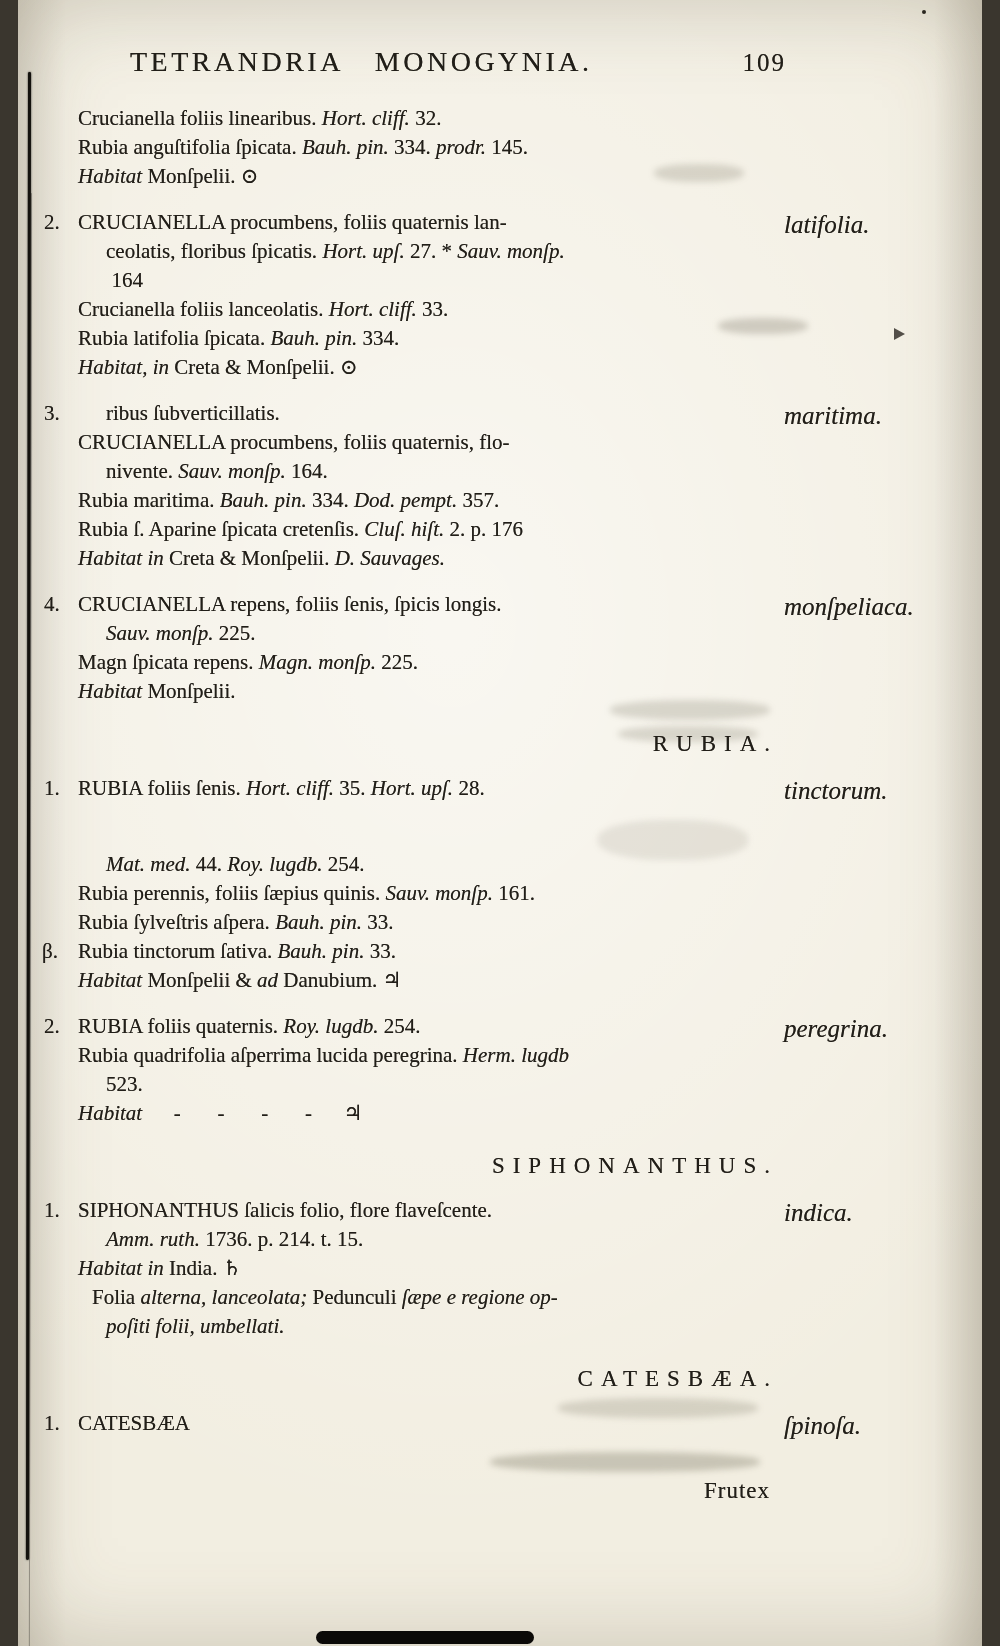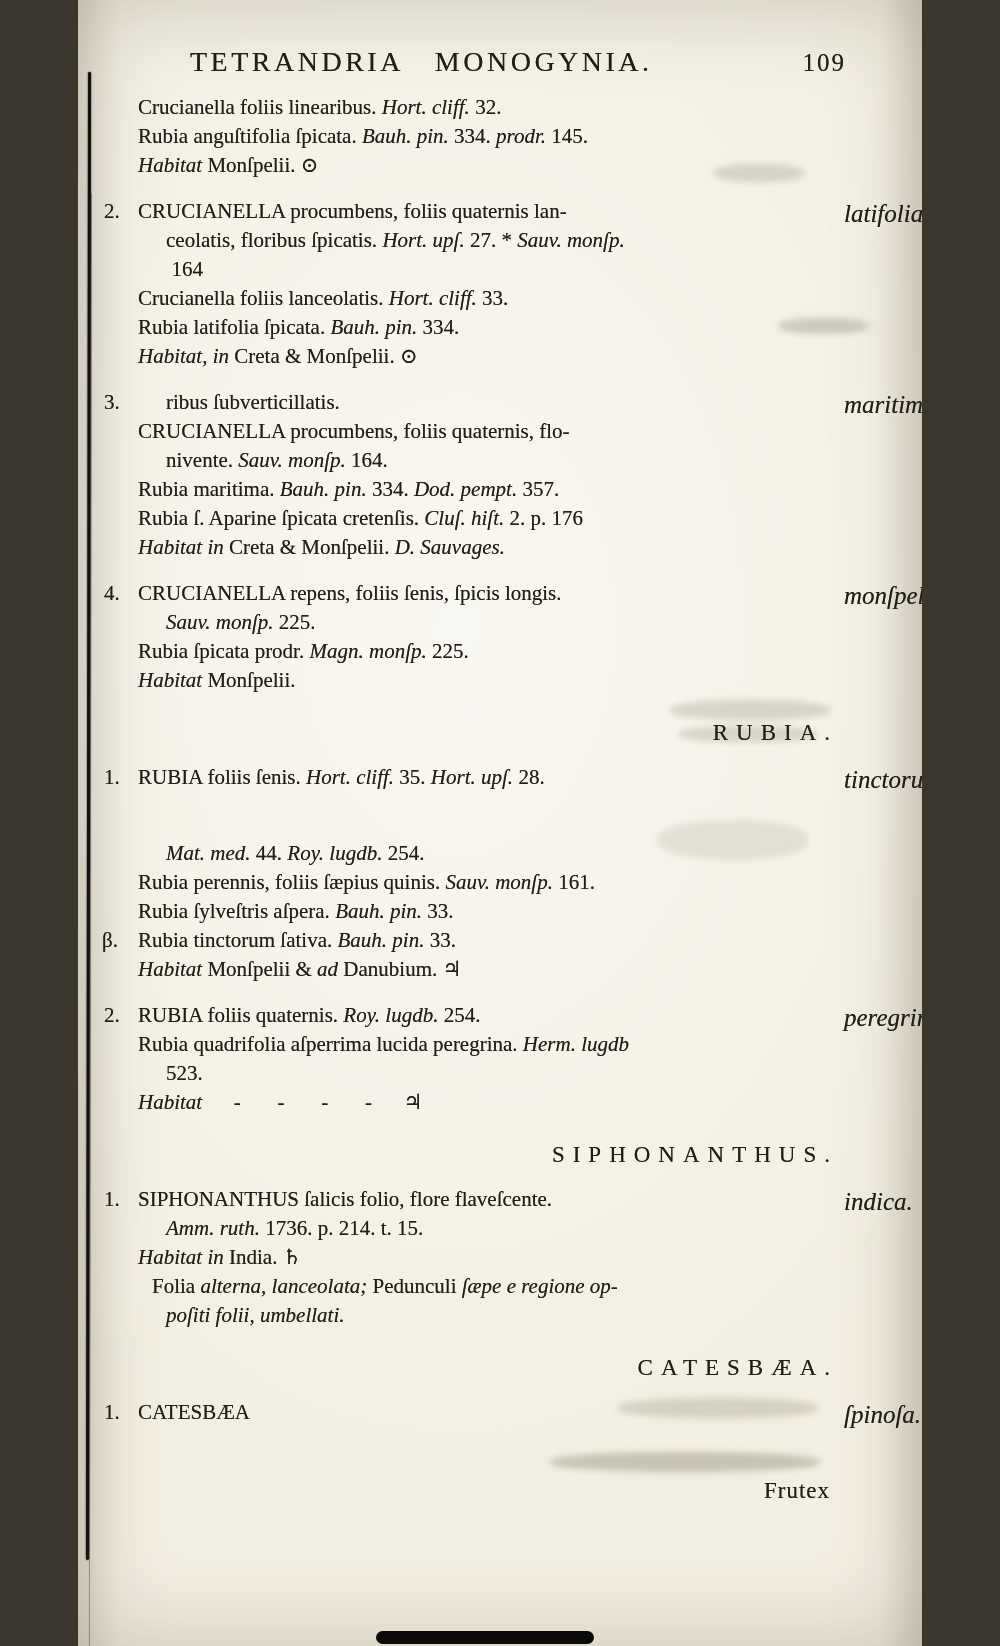--- a/index.html
+++ b/index.html
@@ -1,19 +1,19 @@
 <!DOCTYPE html>
 <html><head>
 <meta charset="utf-8">
 <style>
   * { box-sizing: border-box; }
   html, body { margin: 0; padding: 0; background: #3a362e; }
   .page {
     position: relative;
-    width: 844px;
+    width: 964px;
     height: 1646px;
     margin: 0 auto;
     overflow: hidden;
     color: #211e18;
     font-family: "Liberation Serif", "DejaVu Serif", serif;
     background:
       radial-gradient(120% 90% at 45% 38%, rgba(255,255,255,0.55), rgba(255,255,255,0) 62%),
       linear-gradient(90deg, rgba(70,58,38,0.12), rgba(0,0,0,0) 5%, rgba(0,0,0,0) 95%, rgba(70,58,38,0.14)),
       #f2eee1;
     box-shadow: inset 0 0 90px rgba(95,82,58,0.28);
@@ -27,21 +27,21 @@
     display: flex; justify-content: space-between; align-items: baseline;
   }
   .title {
     font-size: 28px; letter-spacing: 3.5px; word-spacing: 22px;
   }
   .pagenum { font-size: 25px; letter-spacing: 2px; }
 
   
   .content {
     position: absolute;
-    top: 93px; left: 48px; width: 712px;
+    top: 104px; left: 48px; width: 712px;
     font-size: 21px; line-height: 29px;
   }
   .entry { position: relative; margin-bottom: 17px; padding-left: 12px; }
   .entry-num {
     position: absolute; left: -22px; top: 0;
     width: 34px; font-size: 21px;
   }
   .margin-note {
     position: absolute; left: 718px; top: 2px; width: 225px;
     font-style: italic; font-size: 25px; white-space: nowrap;
@@ -147,21 +147,21 @@
         <div class="line" style="padding-left: 28px;"><span class="rm">nivente. </span><span class="it">Sauv. monſp. </span><span class="rm">164.</span></div>
         <div class="line"><span class="rm">Rubia maritima. </span><span class="it">Bauh. pin. </span><span class="rm">334. </span><span class="it">Dod. pempt. </span><span class="rm">357.</span></div>
         <div class="line"><span class="rm">Rubia ſ. Aparine ſpicata cretenſis. </span><span class="it">Cluſ. hiſt. </span><span class="rm">2. p. 176</span></div>
         <div class="line"><span class="it">Habitat in </span><span class="rm">Creta &amp; Monſpelii. </span><span class="it">D. Sauvages.</span></div>
       </div>
       <div class="entry">
         <span class="entry-num">4.</span>
         <span class="margin-note">monſpeliaca.</span>
         <div class="line"><span class="rm">CRUCIANELLA repens, foliis ſenis, ſpicis longis.</span></div>
         <div class="line" style="padding-left: 28px;"><span class="it">Sauv. monſp. </span><span class="rm">225.</span></div>
-        <div class="line"><span class="rm">Rubia ſpicata prodr. </span><span class="it">Magn. monſp. </span><span class="rm">225.</span></div>
+        <div class="line"><span class="rm">Magn ſpicata repens. </span><span class="it">Magn. monſp. </span><span class="rm">225.</span></div>
         <div class="line"><span class="it">Habitat </span><span class="rm">Monſpelii.</span></div>
       </div>
       <div class="section-heading">RUBIA.</div>
       <div class="entry">
         <span class="entry-num">1.</span>
         <span class="margin-note">tinctorum.</span>
         <div class="line"><span class="rm">RUBIA foliis ſenis. </span><span class="it">Hort. cliff. </span><span class="rm">35. </span><span class="it">Hort. upſ. </span><span class="rm">28.</span></div>
         <div class="line" style="padding-left: 28px; margin-top: 47px;"><span class="it">Mat. med. </span><span class="rm">44. </span><span class="it">Roy. lugdb. </span><span class="rm">254.</span></div>
         <div class="line"><span class="rm">Rubia perennis, foliis ſæpius quinis. </span><span class="it">Sauv. monſp. </span><span class="rm">161.</span></div>
         <div class="line"><span class="rm">Rubia ſylveſtris aſpera. </span><span class="it">Bauh. pin. </span><span class="rm">33.</span></div>

